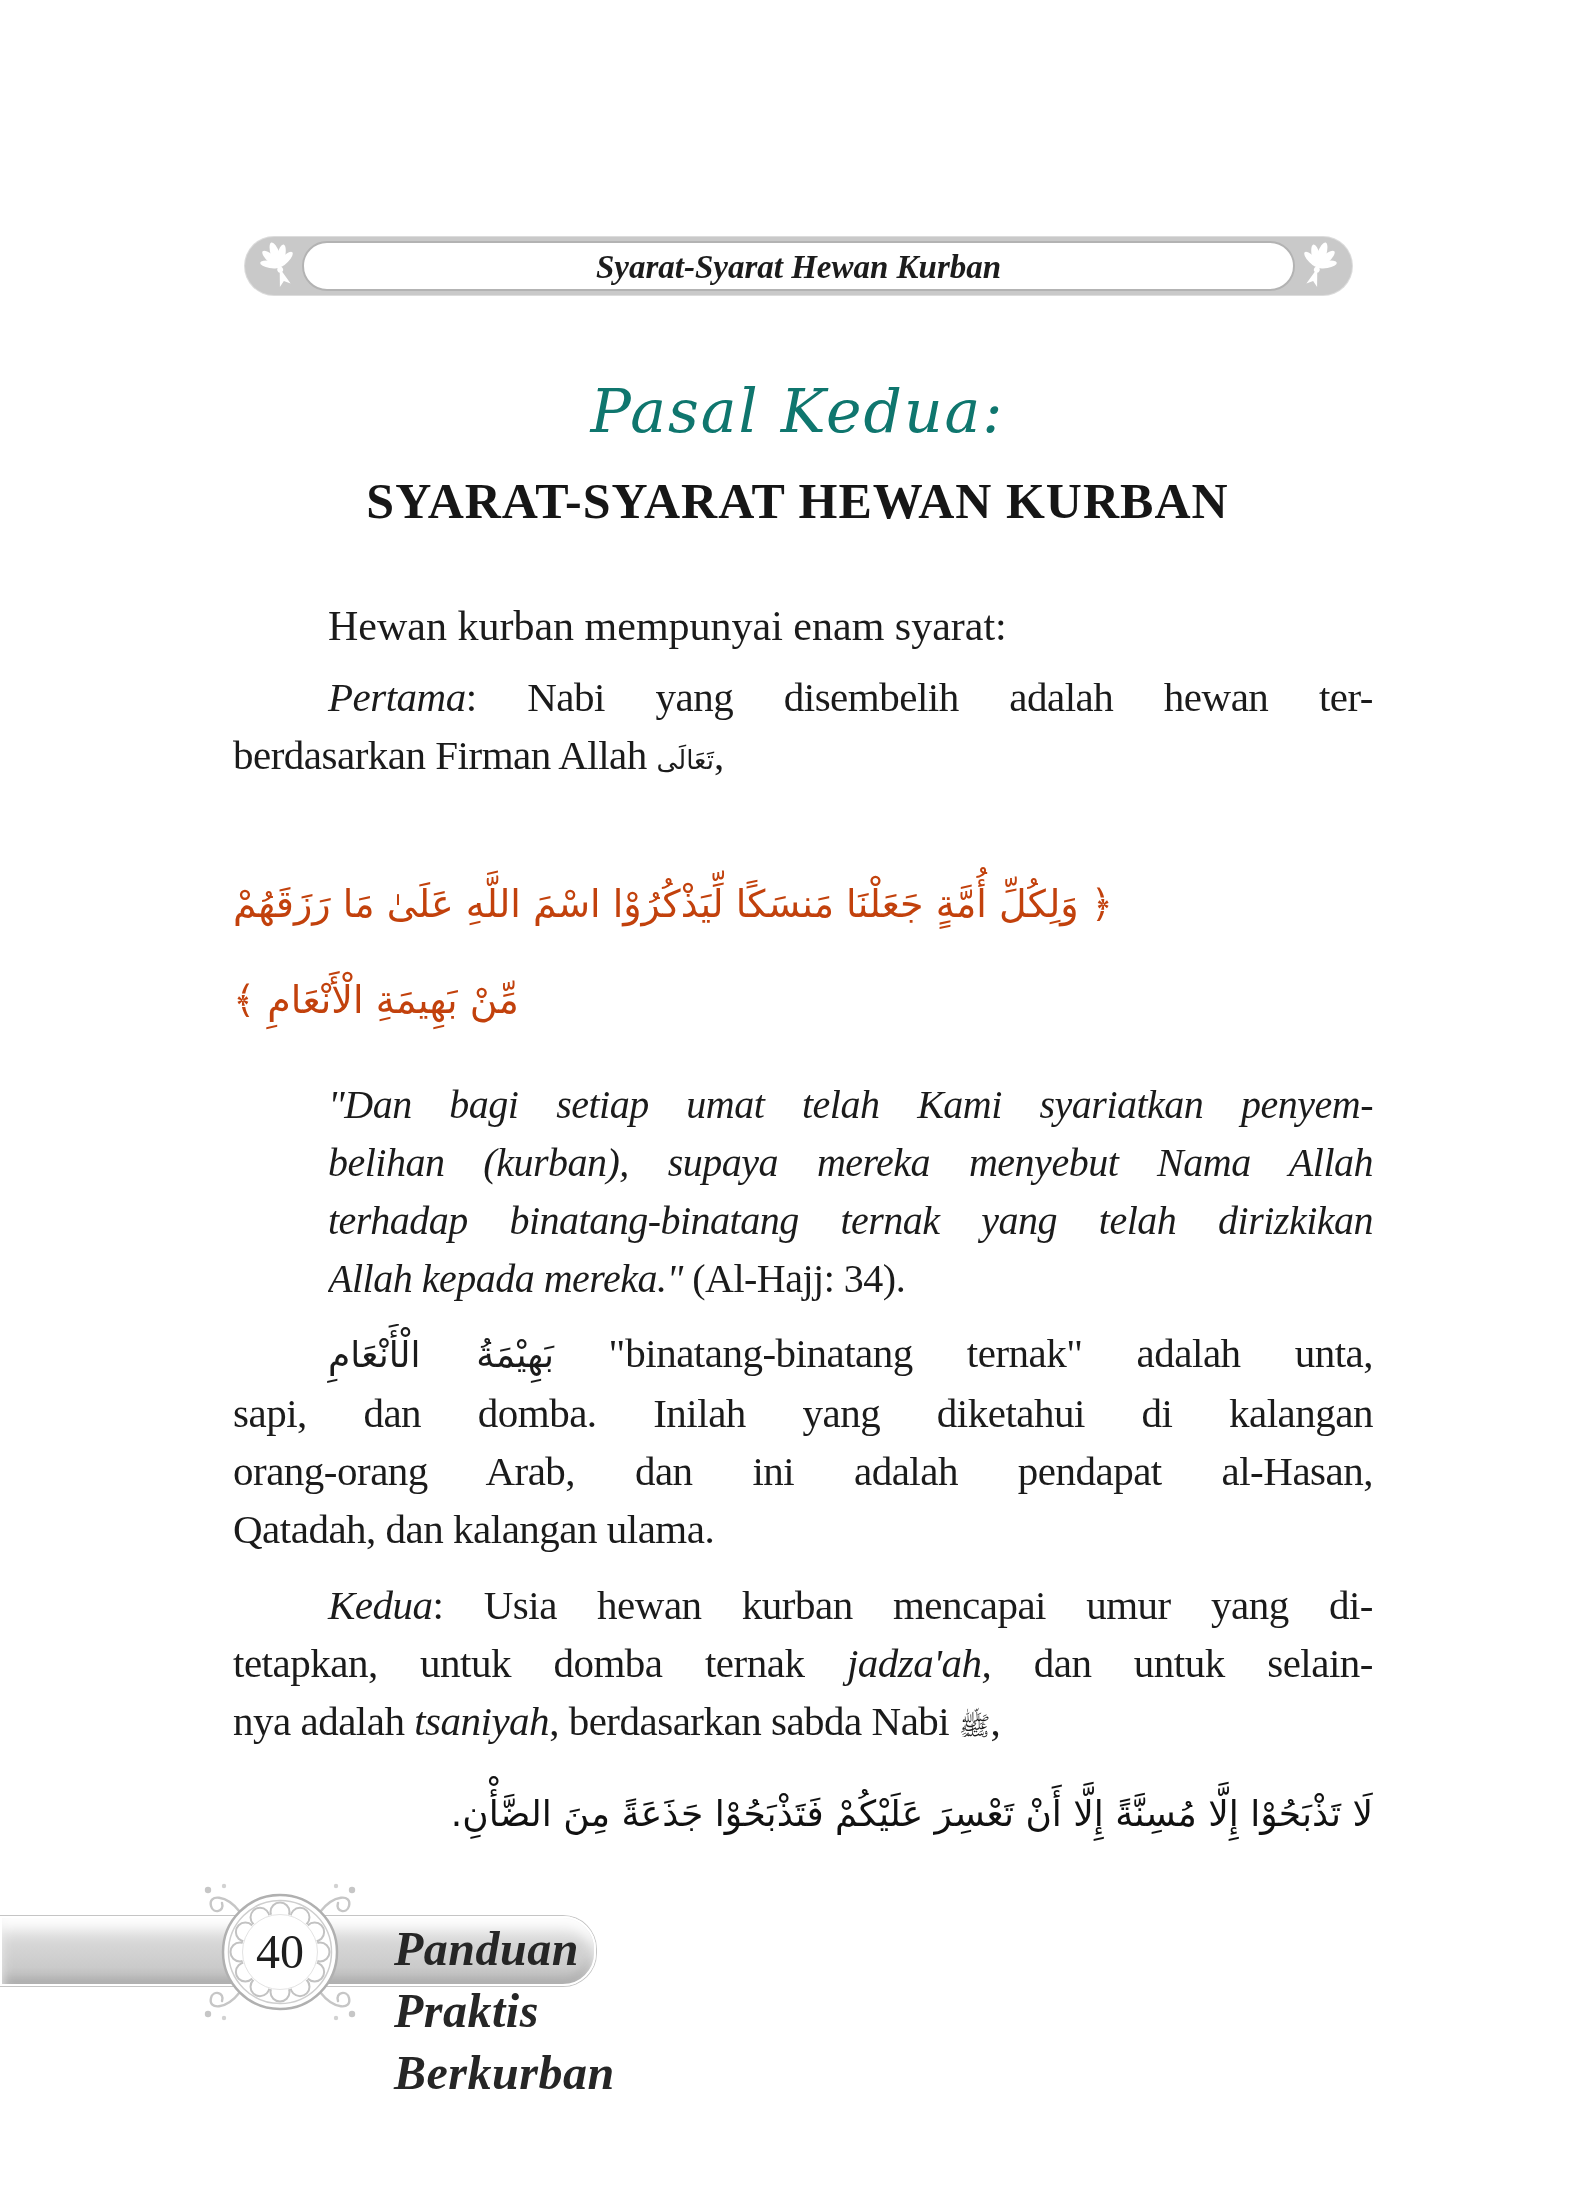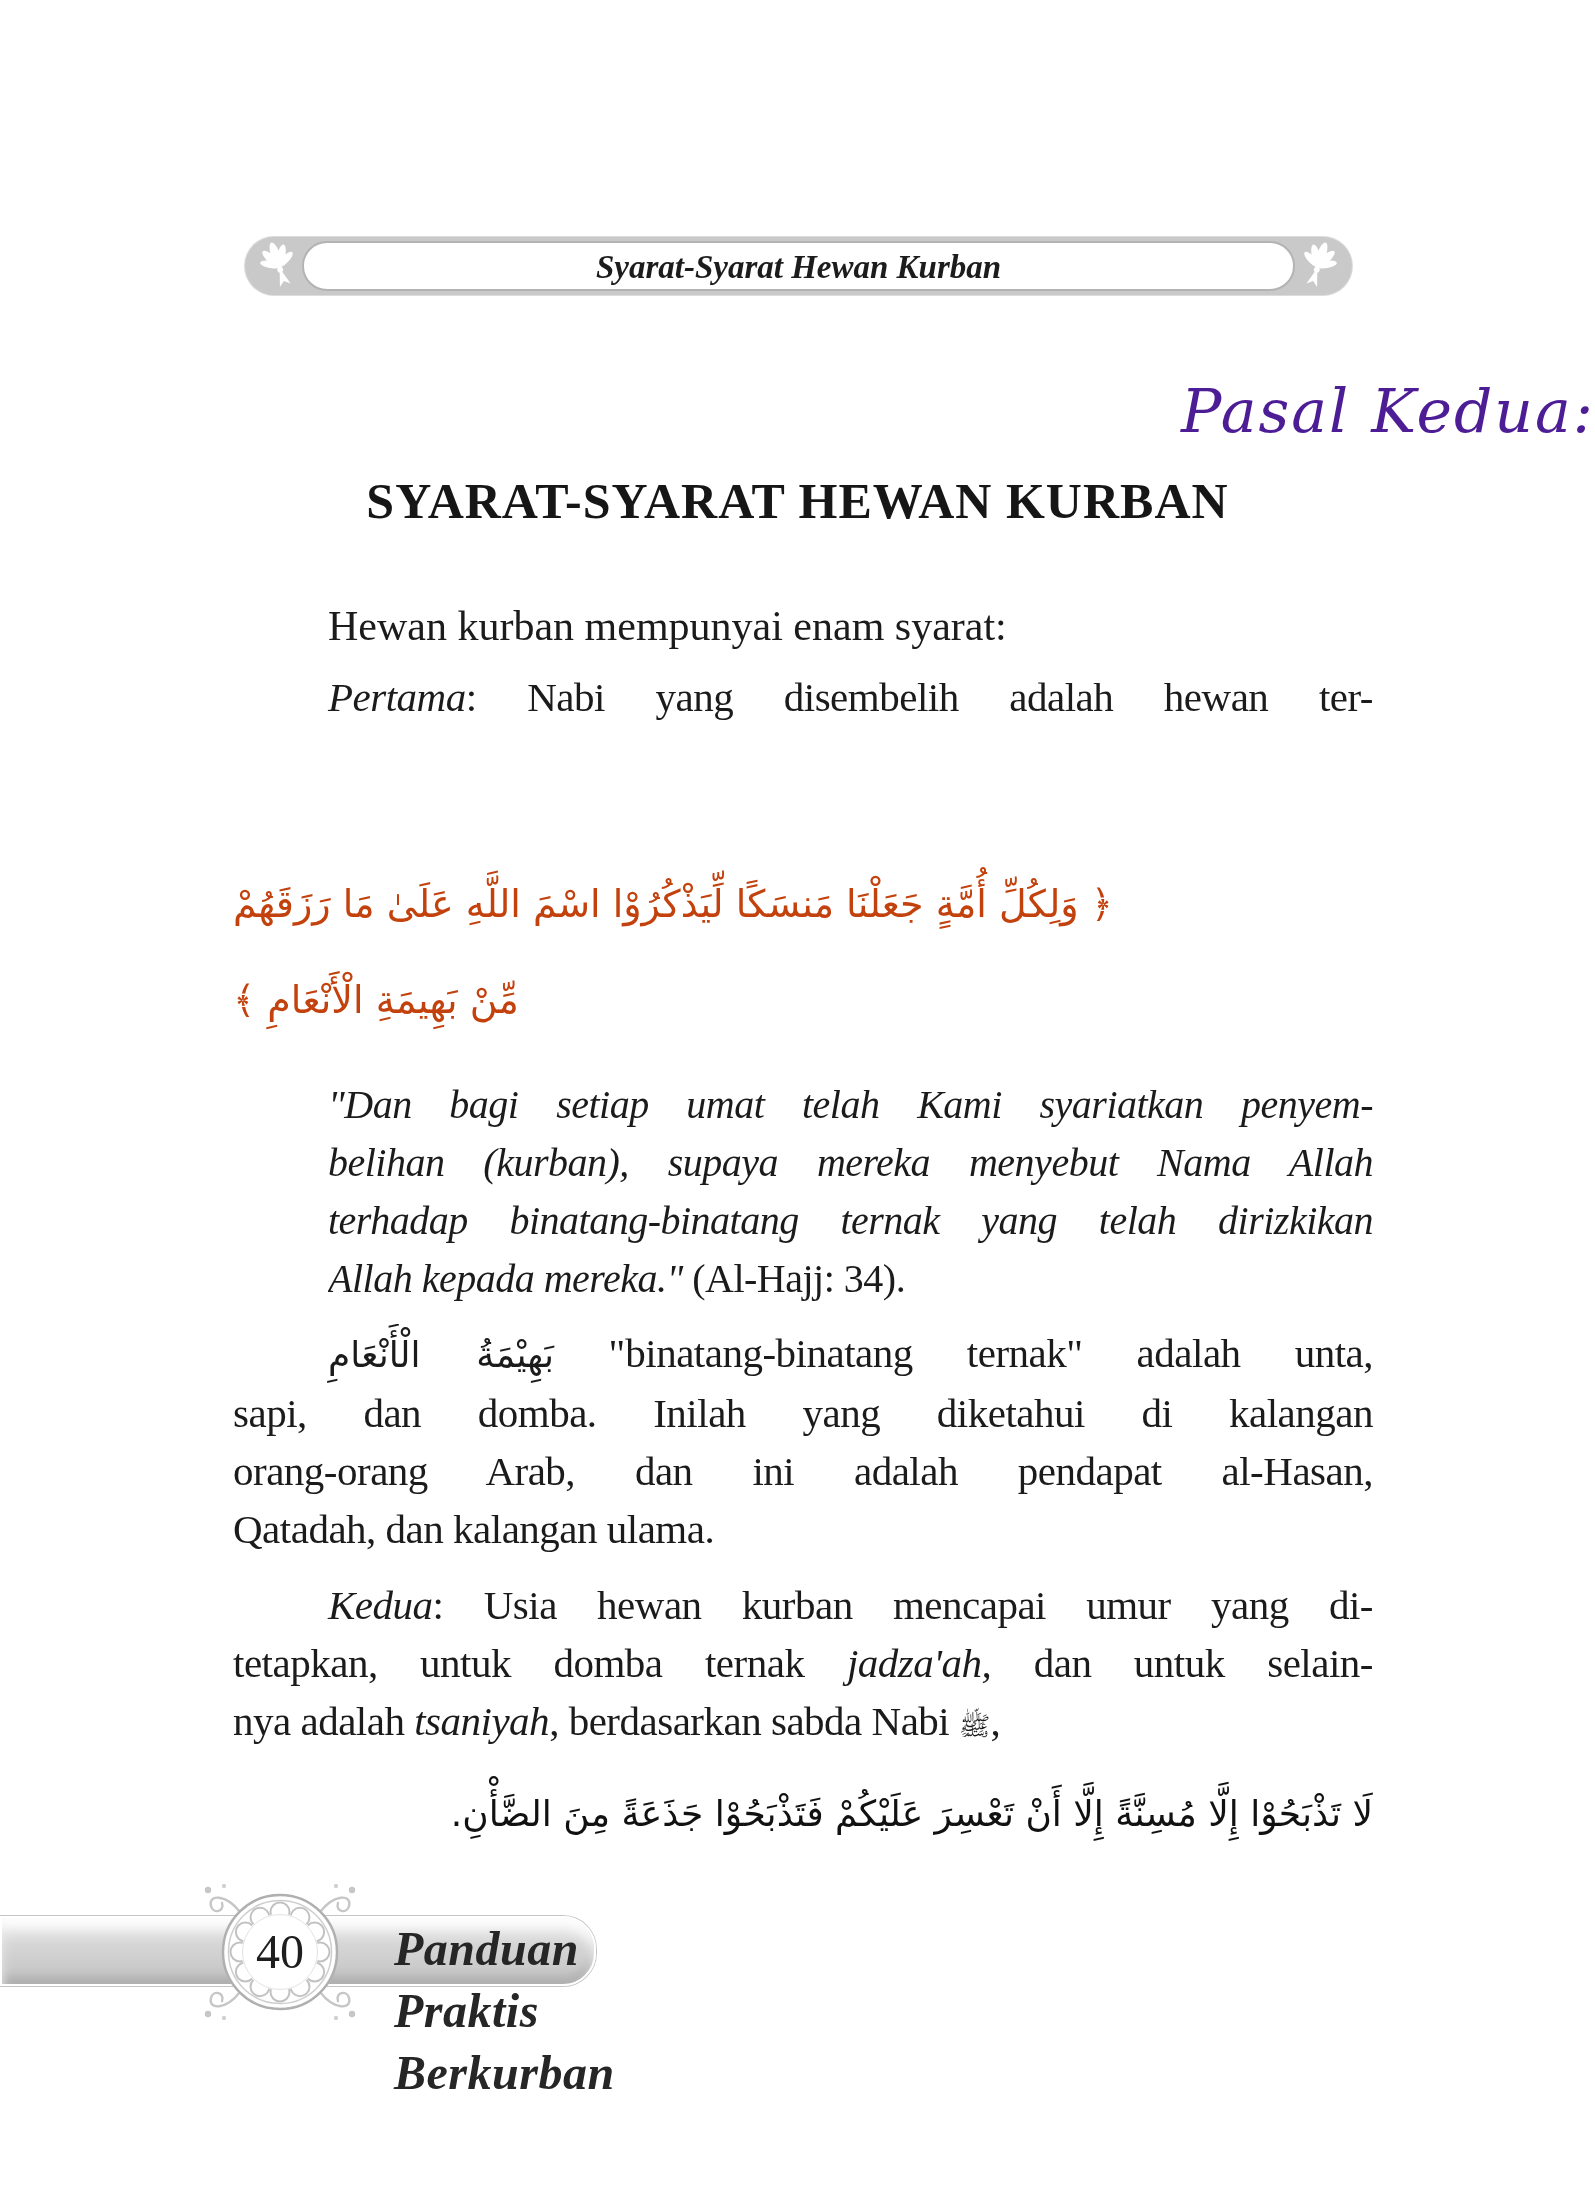--- a/index.html
+++ b/index.html
@@ -11,23 +11,23 @@
                background:#c9c9c9;border-radius:29px;box-shadow:0 0 0 1px #dcdcdc;}
   .band-inner{position:absolute;left:57px;right:57px;top:4px;bottom:4px;background:#ffffff;
               border:2px solid #b3b3b3;border-radius:25px;}
   .band-title{position:absolute;left:0;right:0;top:0;bottom:0;text-align:center;
               line-height:48px;font-style:italic;font-weight:600;font-size:33px;color:#1c1c1c;}
   .band-orn{position:absolute;top:2px;width:46px;height:54px;}
   .band-orn.left{left:11px;}
   .band-orn.right{right:11px;transform:scaleX(-1);}
 
   
-  .script-title{position:absolute;left:0;top:376px;width:100%;text-align:right;
+  .script-title{position:absolute;left:0;top:376px;width:100%;text-align:center;
                 font-family:"DejaVu Serif", serif;font-style:italic;font-size:60px;
-                letter-spacing:2px;color:#4c1d95;}
+                letter-spacing:2px;color:#0f766e;}
   .chapter-heading{position:absolute;left:0;top:472px;width:100%;text-align:center;
                    font-weight:bold;font-size:50px;letter-spacing:1px;color:#161616;}
 
   
   .col{position:absolute;left:233px;width:1140px;}
   .intro{top:602px;font-weight:normal;font-size:42px;padding-left:95px;}
   .para{font-size:41px;letter-spacing:-0.5px;}
   .line{line-height:58px;overflow:hidden;}
   .j{text-align:justify;text-align-last:justify;}
   .indent{padding-left:95px;}
@@ -92,20 +92,23 @@
   </div>
 
   <div class="script-title">Pasal Kedua:</div>
   <div class="chapter-heading">SYARAT-SYARAT HEWAN KURBAN</div>
 
   <div class="col intro">Hewan kurban mempunyai enam syarat:</div>
 
   <div class="col para p1">
     <div class="line j indent">
       <span class="i">Pertama</span><span>: Nabi yang disembelih adalah hewan ter-</span>
+    </div>
+    <div class="line">
+      <span>berdasarkan Firman Allah </span><span class="hon" dir="rtl">تَعَالَى</span><span>,</span>
     </div>
   </div>
 
   <div class="col verse">
     <div class="vline">﴿ وَلِكُلِّ أُمَّةٍ جَعَلْنَا مَنسَكًا لِّيَذْكُرُوْا اسْمَ اللَّهِ عَلَىٰ مَا رَزَقَهُمْ</div>
     <div class="vline">مِّنْ بَهِيمَةِ الْأَنْعَامِ ﴾</div>
   </div>
 
   <div class="col trans">
     <div class="line j">"Dan bagi setiap umat telah Kami syariatkan penyem-</div>

